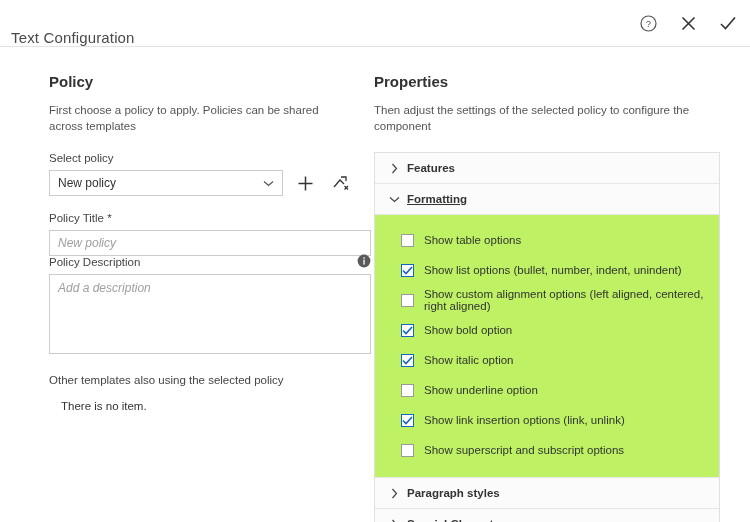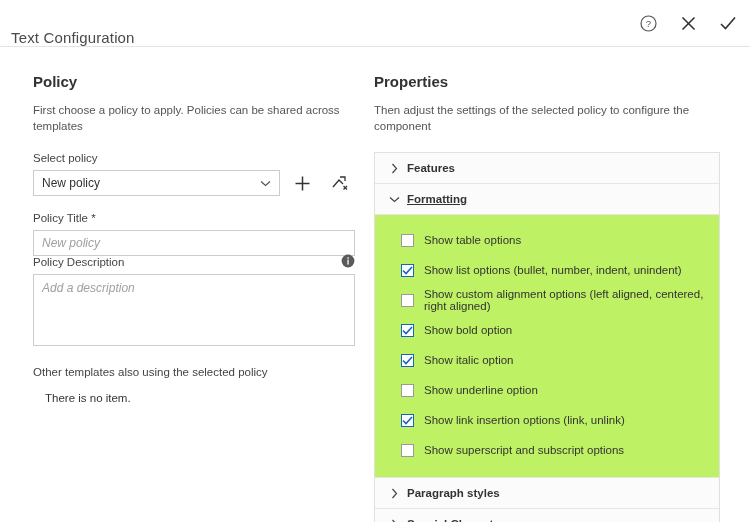--- a/index.html
+++ b/index.html
@@ -53,21 +53,21 @@
   }
   .tb-btn svg { display: block; }
   
   .columns {
     display: flex;
     height: 476px;
   }
   .col-left {
     width: 374px;
     box-sizing: border-box;
-    padding: 26px 22px 0 33px;
+    padding: 26px 22px 0 49px;
   }
   .col-right {
     width: 423px;
     box-sizing: border-box;
     padding: 26px 30px 0 0;
   }
   .section-title {
     font-size: 15px;
     color: #333333;
     font-weight: bold;
@@ -139,21 +139,21 @@
     margin-bottom: 6px;
   }
   .info-icon {
     position: absolute;
     right: 0;
     top: -2px;
     cursor: pointer;
   }
   .textarea {
     width: 322px;
-    height: 72px;
+    height: 80px;
     border: 1px solid #cccccc;
     box-sizing: border-box;
     padding: 6px 8px;
     font-size: 12px;
     font-family: "Liberation Sans", sans-serif;
     color: #333333;
     resize: none;
     outline: none;
   }
   .textarea::placeholder { color: #a0a0a0; font-style: italic; }

